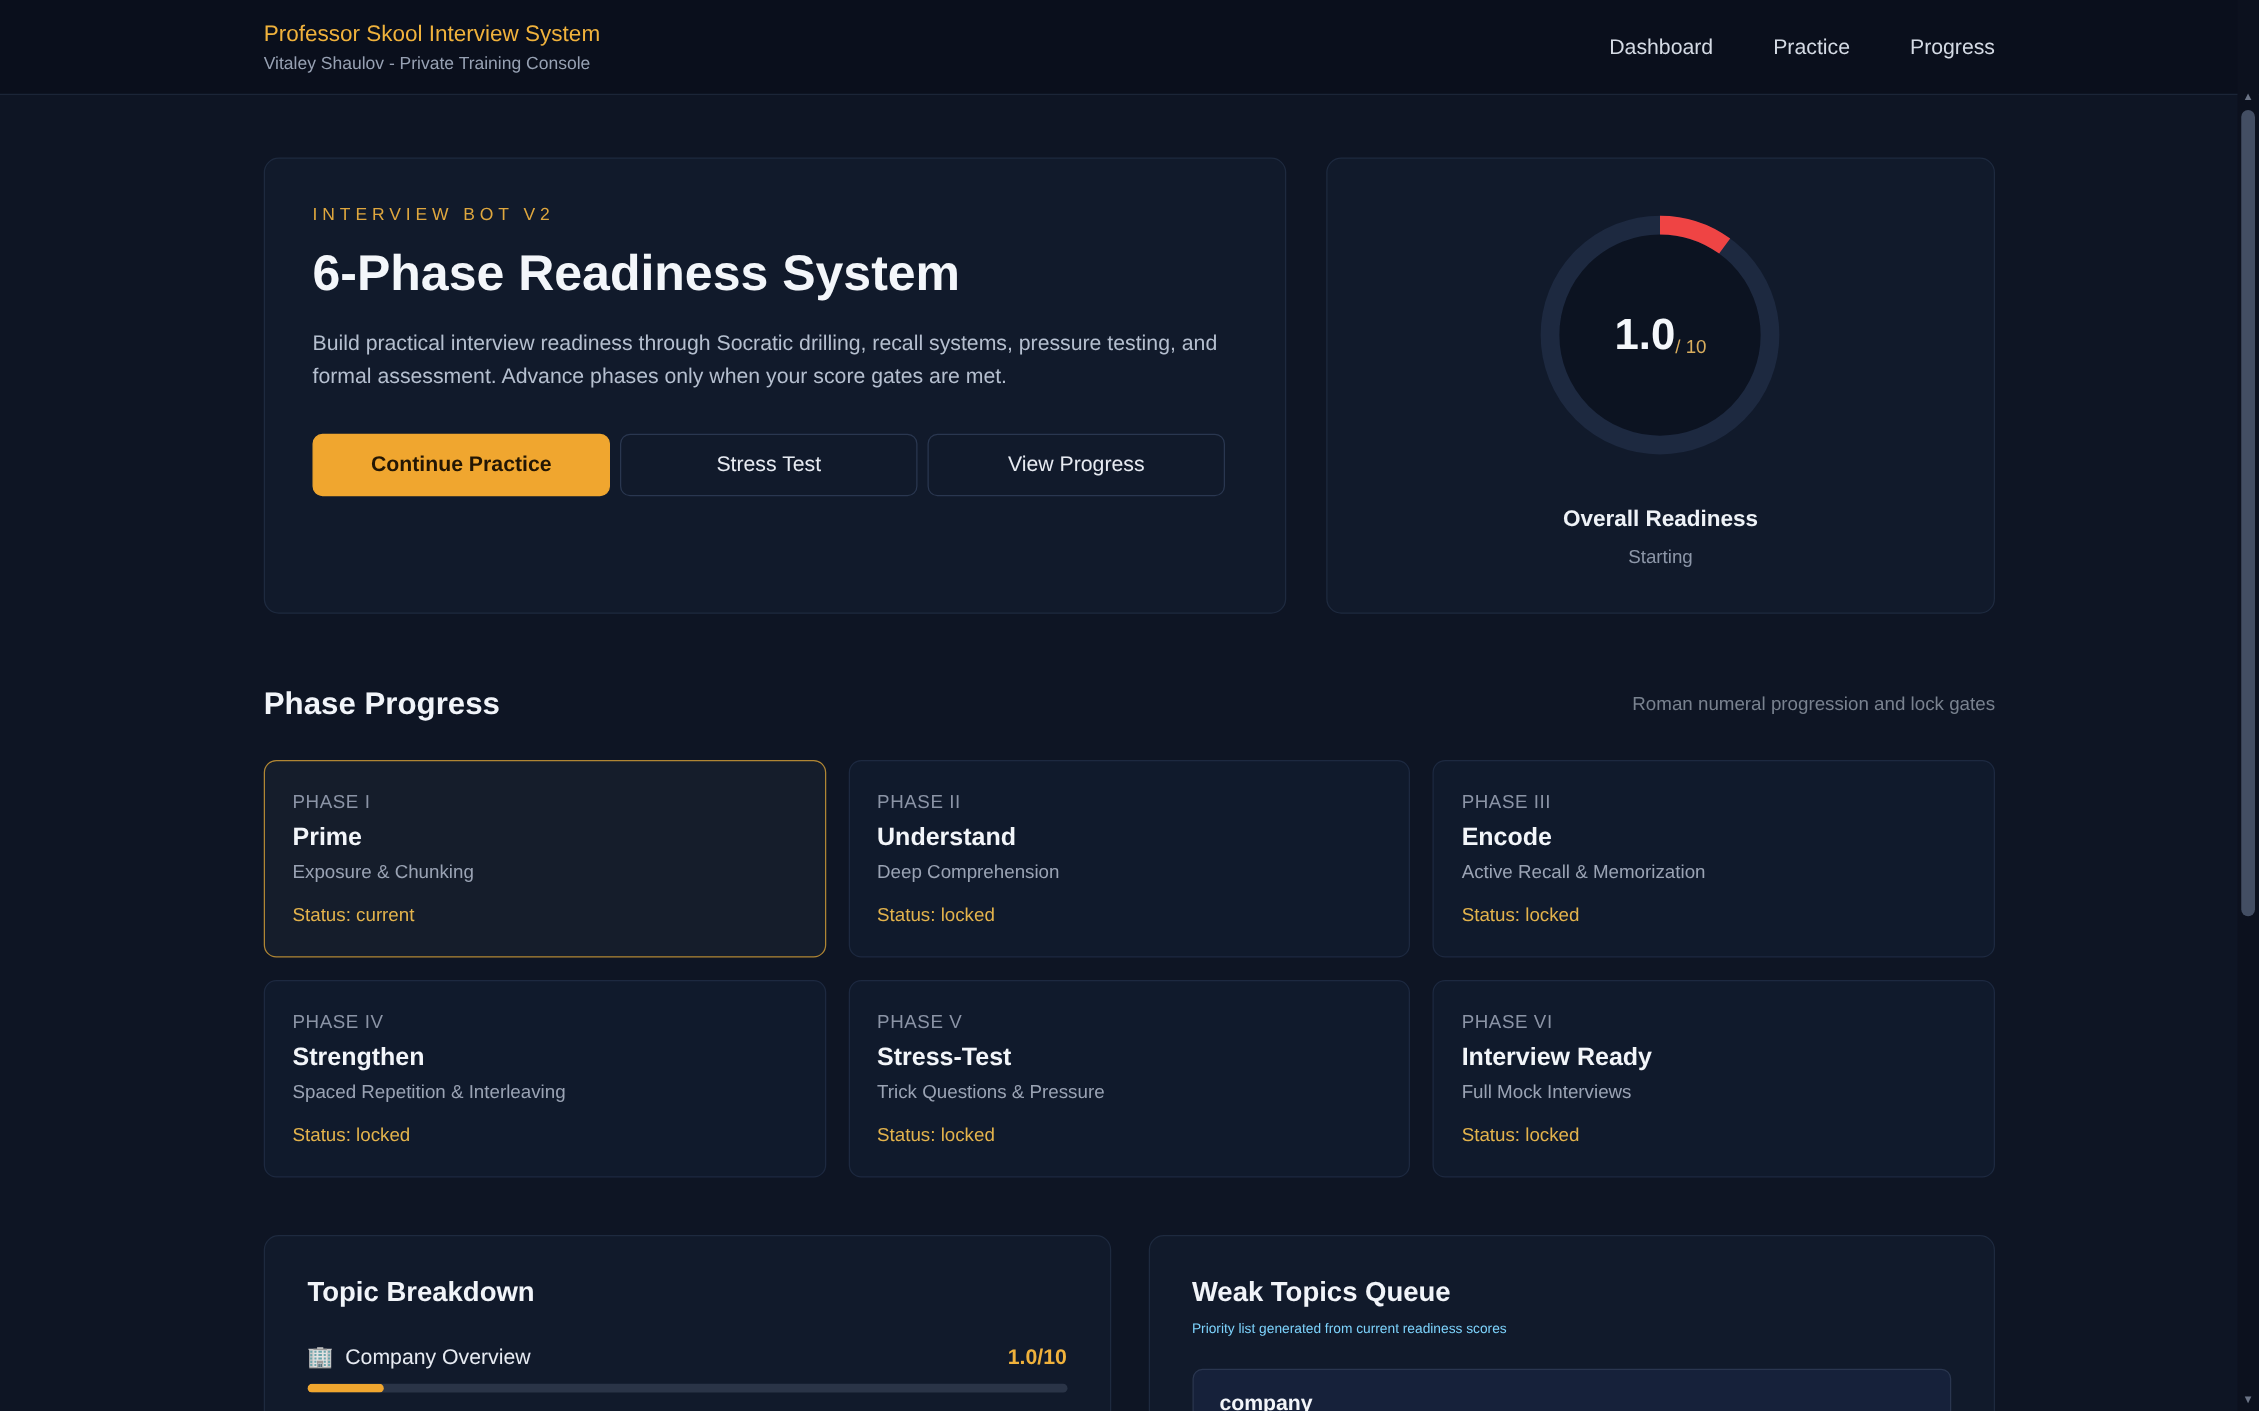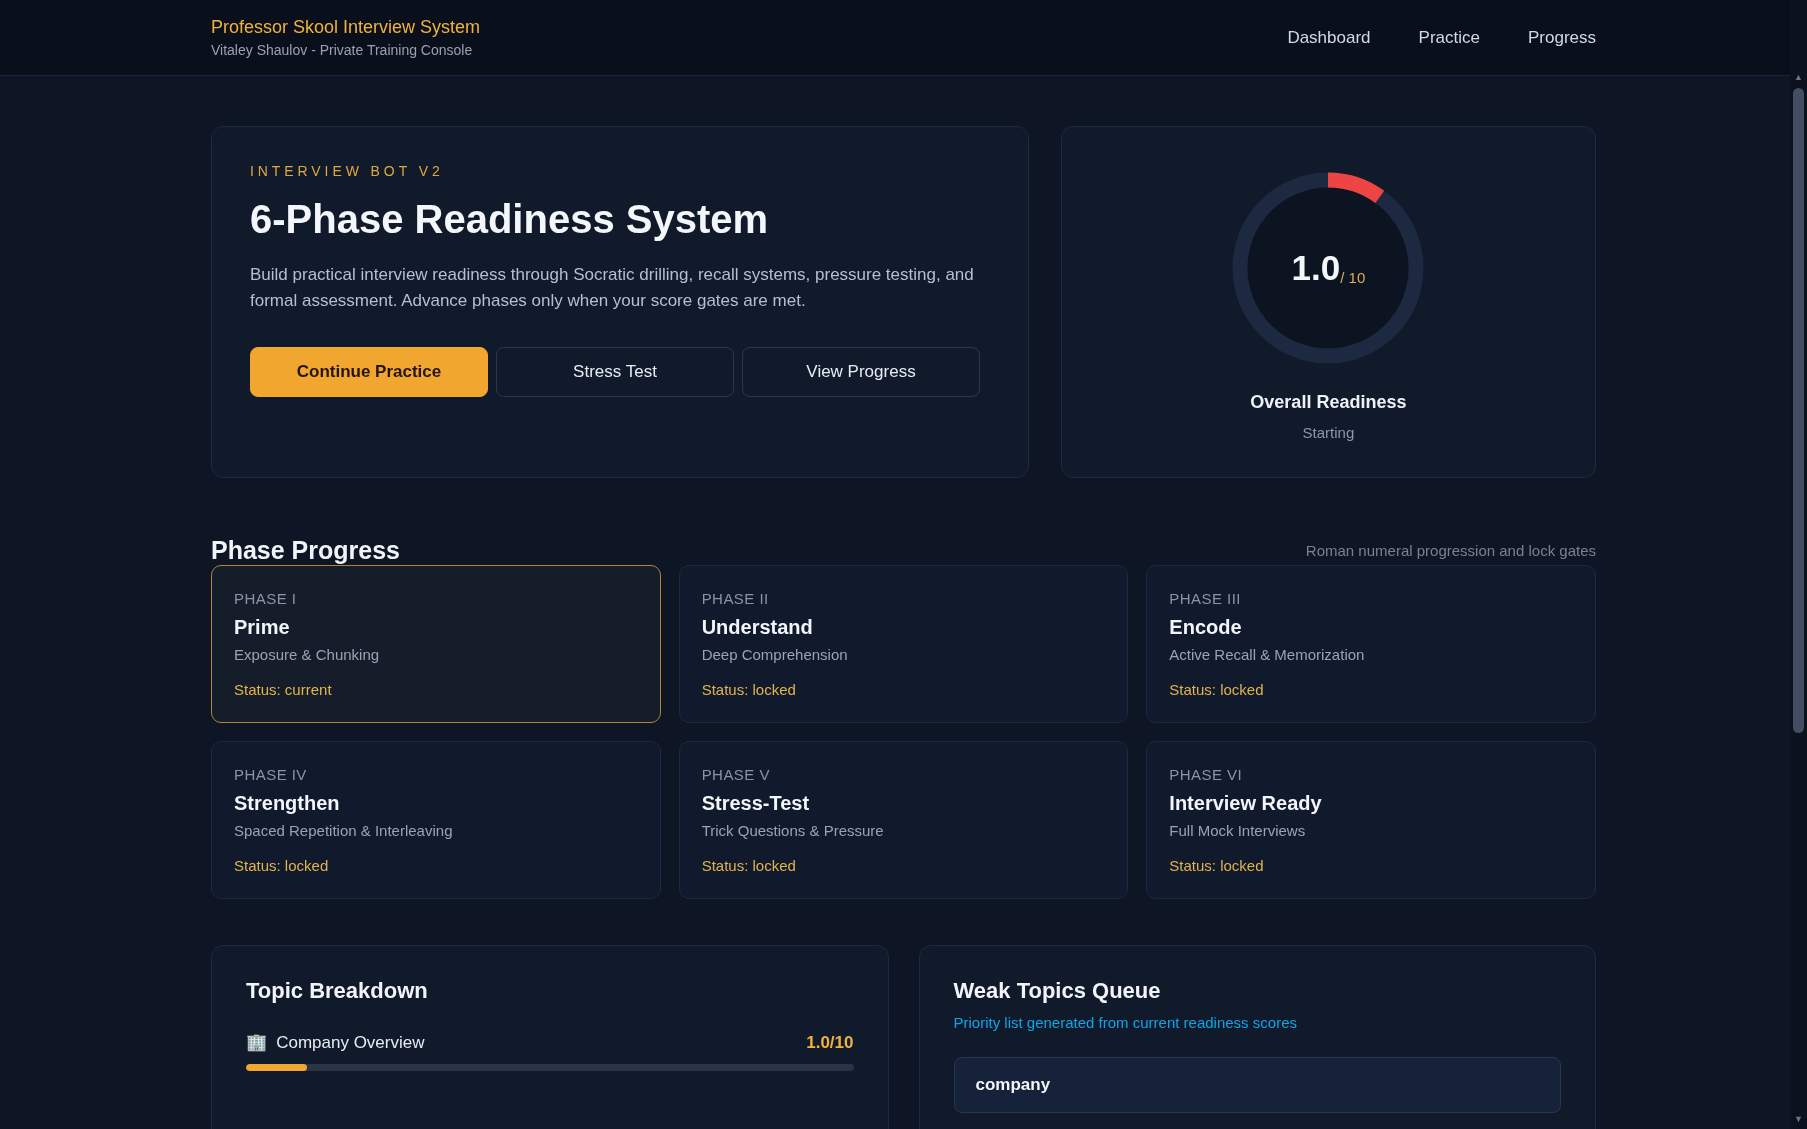--- a/index.html
+++ b/index.html
@@ -49,30 +49,30 @@
   
   .gauge-card { flex:2; display:flex; flex-direction:column; align-items:center; padding:36px 20px; }
   .gauge-wrap { position:relative; width:210px; height:210px; }
   .gauge-wrap svg { width:210px; height:210px; display:block; }
   .gauge-text {
     position:absolute; inset:0; display:flex; flex-direction:row;
     align-items:center; justify-content:center;
   }
   .gauge-score { color:#f4f7fb; font-size:35px; font-weight:700; }
   .gauge-outof { color:#d8ad5e; font-size:15px; margin-top:18px; }
-  .gauge-label { color:#eef2f7; font-size:18px; font-weight:700; margin-top:19px; }
+  .gauge-label { color:#eef2f7; font-size:18px; font-weight:700; margin-top:32px; }
   .gauge-status { color:#8c96a8; font-size:15px; margin-top:11px; }
 
   
   .phase-section { margin-top:58px; }
   .section-head { display:flex; justify-content:space-between; align-items:center;margin-top:32px; }
   .section-head h2 { color:#f1f4f9; font-size:25px; font-weight:700; }
   .section-note { color:#79828f; font-size:15px; }
   .phase-grid {
-    display:grid; grid-template-columns:repeat(3,1fr); gap:18px; 
+    display:grid; grid-template-columns:repeat(3,1fr); gap:18px; margin-top:30px;
   }
   .phase-card { background:#101a2c; border:1px solid #1d2940; border-radius:10px; padding:24px 22px; cursor:pointer; }
   .phase-card.current { background:#151d2b; border:1px solid #b08634; }
   .phase-num { color:#8b94a6; font-size:15px; letter-spacing:0.03em; }
   .phase-name { color:#f2f5f9; font-size:20px; font-weight:700; margin-top:9px; }
   .phase-sub { color:#9aa3b4; font-size:15px; margin-top:7px; }
   .phase-status { color:#e3b34c; font-size:15px; margin-top:18px; }
 
   
   .bottom-row { margin-top:46px; display:flex; gap:30px; align-items:stretch; }
@@ -81,21 +81,21 @@
 
   .topic-list { margin-top:28px; }
   .topic-row { margin-bottom:28px; }
   .topic-head { display:flex; justify-content:space-between; align-items:center; }
   .topic-name { display:flex; align-items:center; gap:9px; color:#e7ebf2; font-size:17px; }
   .topic-icon { font-size:17px; }
   .topic-score { color:#f0b23c; font-size:17px; font-weight:700; }
   .topic-bar { margin-top:11px; height:7px; background:#2a3447; border-radius:4px; overflow:hidden; }
   .topic-fill { height:100%; background:#f0a62f; border-radius:4px; width:0; }
 
-  .weak-sub { color:#0ea5e9; font-size:15px; margin-top:10px; }
+  .weak-sub { color:#7dd3fc; font-size:11px; margin-top:10px; }
   .weak-item {
     margin-top:26px; background:#16213a; border:1px solid #2a364f;
     border-radius:8px; padding:17px 21px; cursor:pointer;
   }
   .weak-name { color:#f2f5f9; font-size:17px; font-weight:700; }
 
   
   .scrollbar {
     position:absolute; top:0; right:0; width:17px; height:100%;
     background:#0c111e;

